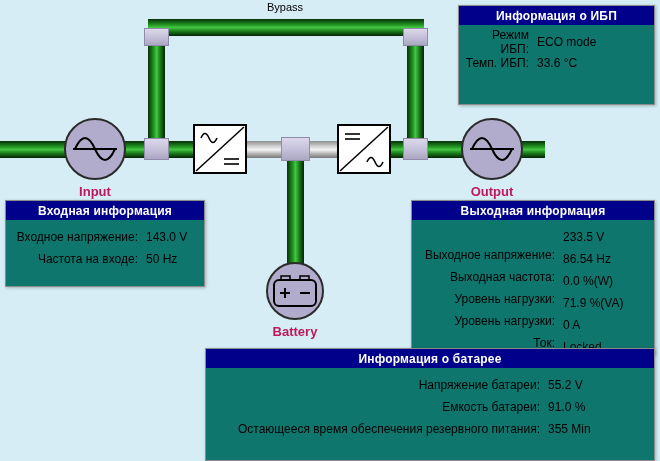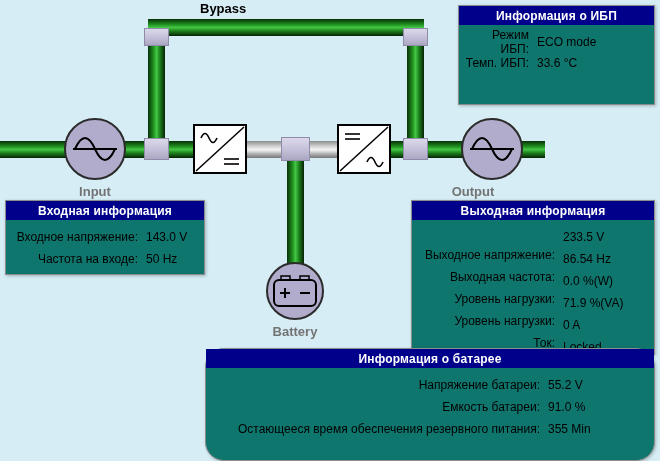--- a/index.html
+++ b/index.html
@@ -12,44 +12,44 @@
     background:linear-gradient(180deg,#083008 0%,#1f8f1f 32%,#43c643 50%,#1d821d 70%,#052305 100%); }
   .pipe-v { position:absolute; width:17px;
     background:linear-gradient(90deg,#083008 0%,#1f8f1f 32%,#43c643 50%,#1d821d 70%,#052305 100%); }
   .pipe-gray { background:linear-gradient(180deg,#8e8e8e 0%,#d9d9d9 35%,#f4f4f4 52%,#ababab 78%,#787878 100%); }
 
   .joint { position:absolute; background:linear-gradient(180deg,#dcd8ea 0%,#c3bfd8 55%,#aba7c2 100%);
     border:1px solid #8f8ba8; }
 
   .node { position:absolute; border-radius:50%; background:#b2accc; border:2px solid #2b2b2b;
     display:flex; align-items:center; justify-content:center; }
-  .node-label { position:absolute; font-weight:bold; font-size:13px; color:#737373; text-align:center; }
-  .bypass-label { position:absolute; left:200px; top:1px; width:170px; text-align:left;
-    font-weight:bold; font-size:13px; color:#000; }
+  .node-label { position:absolute; font-weight:bold; font-size:13px; color:#be185d; text-align:center; }
+  .bypass-label { position:absolute; left:200px; top:1px; width:170px; text-align:center;
+    font-weight:normal; font-size:11px; color:#000; }
 
   .converter { position:absolute; width:54px; height:50px; }
 
   
   .panel { position:absolute; border:1px solid #8c8c8c; background:#0f766e;
     box-shadow:1px 1px 3px rgba(0,0,0,0.25); }
   .panel-title { height:19px; background:#00008b; color:#ffffff; font-size:12px; font-weight:bold;
     display:flex; align-items:center; justify-content:center; letter-spacing:0.2px; }
   .panel-body { padding:6px 6px 2px 6px; }
   .row { display:flex; height:22px; align-items:center; font-size:12px; color:#000; }
   .row .lbl { text-align:right; padding-right:8px; flex-shrink:0; }
   .row .val { text-align:left; white-space:nowrap; }
 
   .panel-ups   { left:458px; top:5px;   width:197px; height:100px; }
   .panel-ups .row { height:21px; }
   .panel-ups .lbl { width:72px; }
-  .panel-input { left:5px;   top:200px; width:200px; height:75px; }
+  .panel-input { left:5px;   top:200px; width:200px; height:87px; }
   .panel-input .lbl { width:134px; }
   .panel-output{ left:411px; top:200px; width:244px; height:155px; }
   .panel-output .lbl { width:145px;margin-top:36px; }
-  .panel-battery{ left:205px; top:348px; width:450px; height:113px;border-radius:19px; }
+  .panel-battery{ left:205px; top:348px; width:450px; height:113px; }
   .panel-battery .lbl { width:336px; }
 </style>
 </head>
 <body>
 
 <div class="stage">
 
   <div class="pipe-v" style="left:287px;top:150px;height:115px"></div>
   <div class="pipe-v" style="left:148px;top:19px;height:139px"></div>
   <div class="pipe-v" style="left:407px;top:19px;height:139px"></div>
@@ -101,21 +101,21 @@
       <rect x="27" y="1" width="9" height="6" fill="#b2accc" stroke="#000" stroke-width="1.5"></rect>
       <rect x="1" y="5" width="42" height="26" rx="5" fill="#b2accc" stroke="#000" stroke-width="2"></rect>
       <line x1="7" y1="18" x2="17" y2="18" stroke="#000" stroke-width="2"></line>
       <line x1="12" y1="13" x2="12" y2="23" stroke="#000" stroke-width="2"></line>
       <line x1="27" y1="18" x2="37" y2="18" stroke="#000" stroke-width="2"></line>
     </svg>
   </div>
 
   <div class="bypass-label">Bypass</div>
   <div class="node-label" style="left:64px;top:184px;width:62px">Input</div>
-  <div class="node-label" style="left:442px;top:184px;width:62px">Output</div>
+  <div class="node-label" style="left:461px;top:184px;width:62px">Output</div>
   <div class="node-label" style="left:266px;top:324px;width:58px">Battery</div>
 
   <div class="panel panel-ups">
     <div class="panel-title">Информация о ИБП</div>
     <div class="panel-body">
       <div class="row">
         <span class="lbl">Режим ИБП:</span>
         <span class="val">ECO mode</span>
       </div>
       <div class="row">

